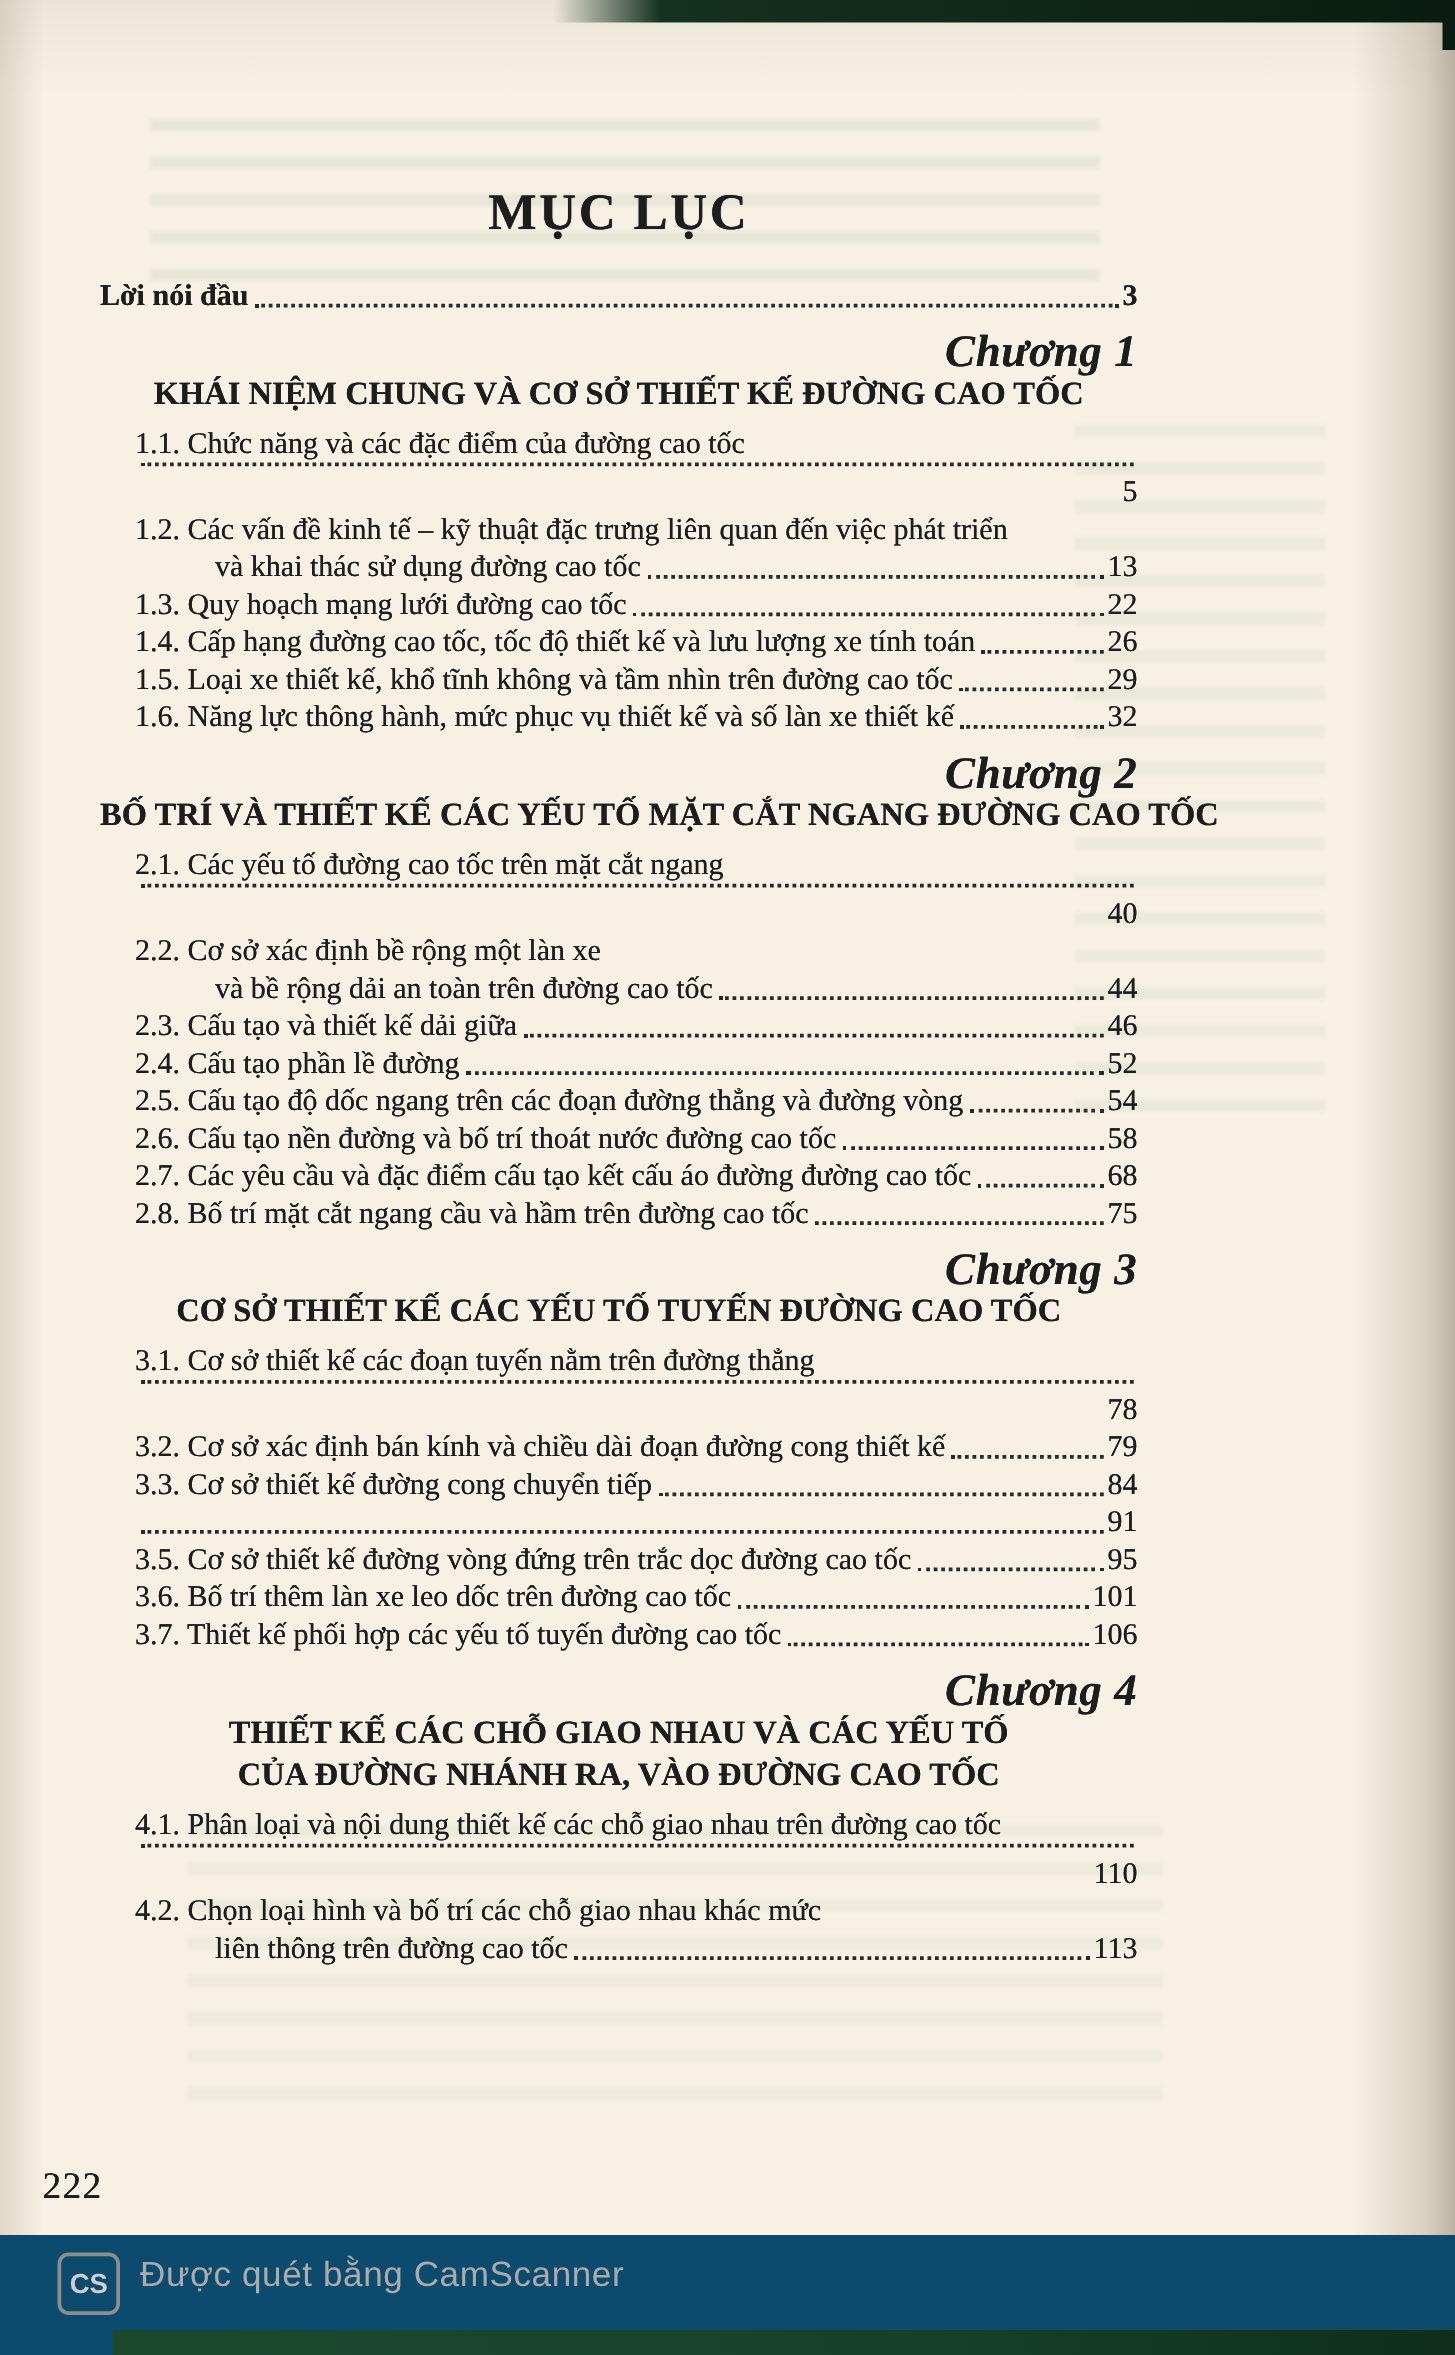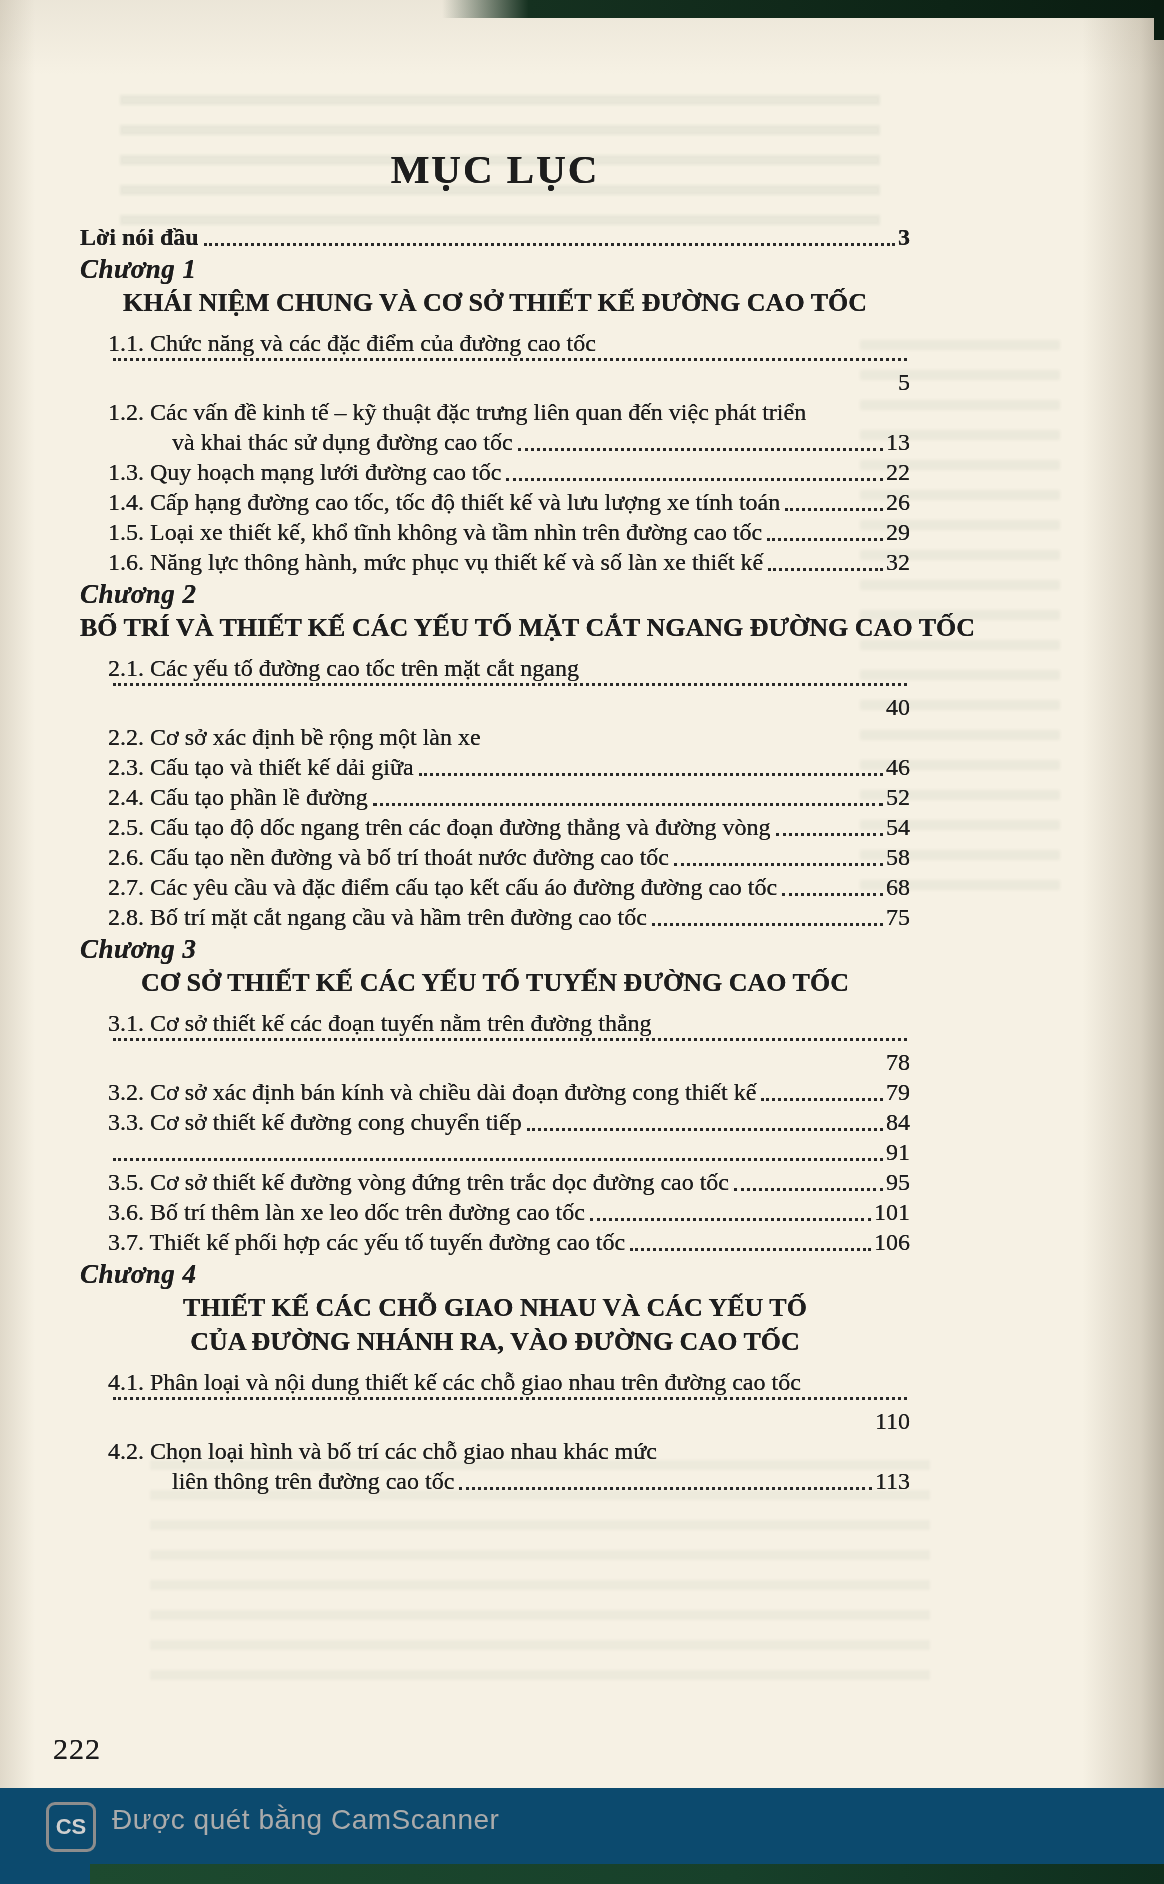--- a/index.html
+++ b/index.html
@@ -27,27 +27,27 @@
   .doc-title{text-align:center;font-size:41px;font-weight:bold;letter-spacing:2px;line-height:46px;
     text-shadow:0 0 .6px #1d1d1d;}
   .entry-row{display:flex;font-size:24px;line-height:30px;padding-left:28px;
     text-shadow:0 0 .5px #222;}
   .entry-row.no-indent{padding-left:0;}
   .entry-row.indent{padding-left:92px;}
   .entry-label{white-space:nowrap;}
   .dots{flex:1 1 auto;min-width:14px;border-bottom:3px dotted #2a2a2a;margin:0 3px 6px 5px;}
   .entry-page{text-align:right;}
   .preface-row{margin-top:30px;font-weight:bold;}
-  .chapter-heading{text-align:left;font-style:italic;font-weight:bold;
-    font-size:27px;line-height:34px;letter-spacing:.5px;text-shadow:0 0 .5px #222;}
+  .chapter-heading{margin-top:12px;text-align:right;font-style:italic;font-weight:bold;
+    font-size:36px;line-height:34px;letter-spacing:.5px;text-shadow:0 0 .5px #222;}
   .chapter-title{text-align:center;font-weight:bold;font-size:26px;line-height:34px;
     white-space:nowrap;text-shadow:0 0 .5px #222;}
   .chapter-title + .entry-row{margin-top:8px;flex-direction:column;}
 
-  .page-number{position:absolute;left:53px;top:1732px;font-size:30px;letter-spacing:1px;
+  .page-number{position:absolute;left:34px;top:1732px;font-size:30px;letter-spacing:1px;
     text-shadow:0 0 .5px #222;}
 
   .scan-bar{position:absolute;left:0;right:0;top:1788px;bottom:0;background:#0c4a6e;}
   .scan-bar .green-strip{position:absolute;left:90px;right:0;bottom:0;height:20px;
     background:linear-gradient(to right,#1d4a2f 0,#17402a 60%,#0f2e1d 100%);}
   .cs-logo{position:absolute;left:46px;top:14px;width:44px;height:44px;border:3px solid #8d8d8d;
     border-radius:9px;display:flex;align-items:center;justify-content:center;
     font-family:"Liberation Sans", sans-serif;font-weight:bold;font-size:22px;color:#cfcfcf;}
   .cs-text{position:absolute;left:112px;top:16px;font-family:"Liberation Sans", sans-serif;
     font-size:28px;color:#ababab;letter-spacing:.5px;}
@@ -112,20 +112,25 @@
         <div class="chapter-heading">Chương 2</div>
         <div class="chapter-title">BỐ TRÍ VÀ THIẾT KẾ CÁC YẾU TỐ  MẶT CẮT NGANG ĐƯỜNG CAO TỐC</div>
         <div class="entry-row">
           <span class="entry-label">2.1. Các yếu tố đường cao tốc trên mặt cắt ngang</span>
           <span class="dots"></span>
           <span class="entry-page">40</span>
         </div>
         <div class="entry-row">
           <span class="entry-label">2.2. Cơ sở xác định bề rộng một làn xe</span>
         </div>
+        <div class="entry-row indent">
+          <span class="entry-label">và bề rộng dải an toàn trên đường cao tốc</span>
+          <span class="dots"></span>
+          <span class="entry-page">44</span>
+        </div>
         <div class="entry-row">
           <span class="entry-label">2.3. Cấu tạo và thiết kế dải giữa</span>
           <span class="dots"></span>
           <span class="entry-page">46</span>
         </div>
         <div class="entry-row">
           <span class="entry-label">2.4. Cấu tạo phần lề đường</span>
           <span class="dots"></span>
           <span class="entry-page">52</span>
         </div>

